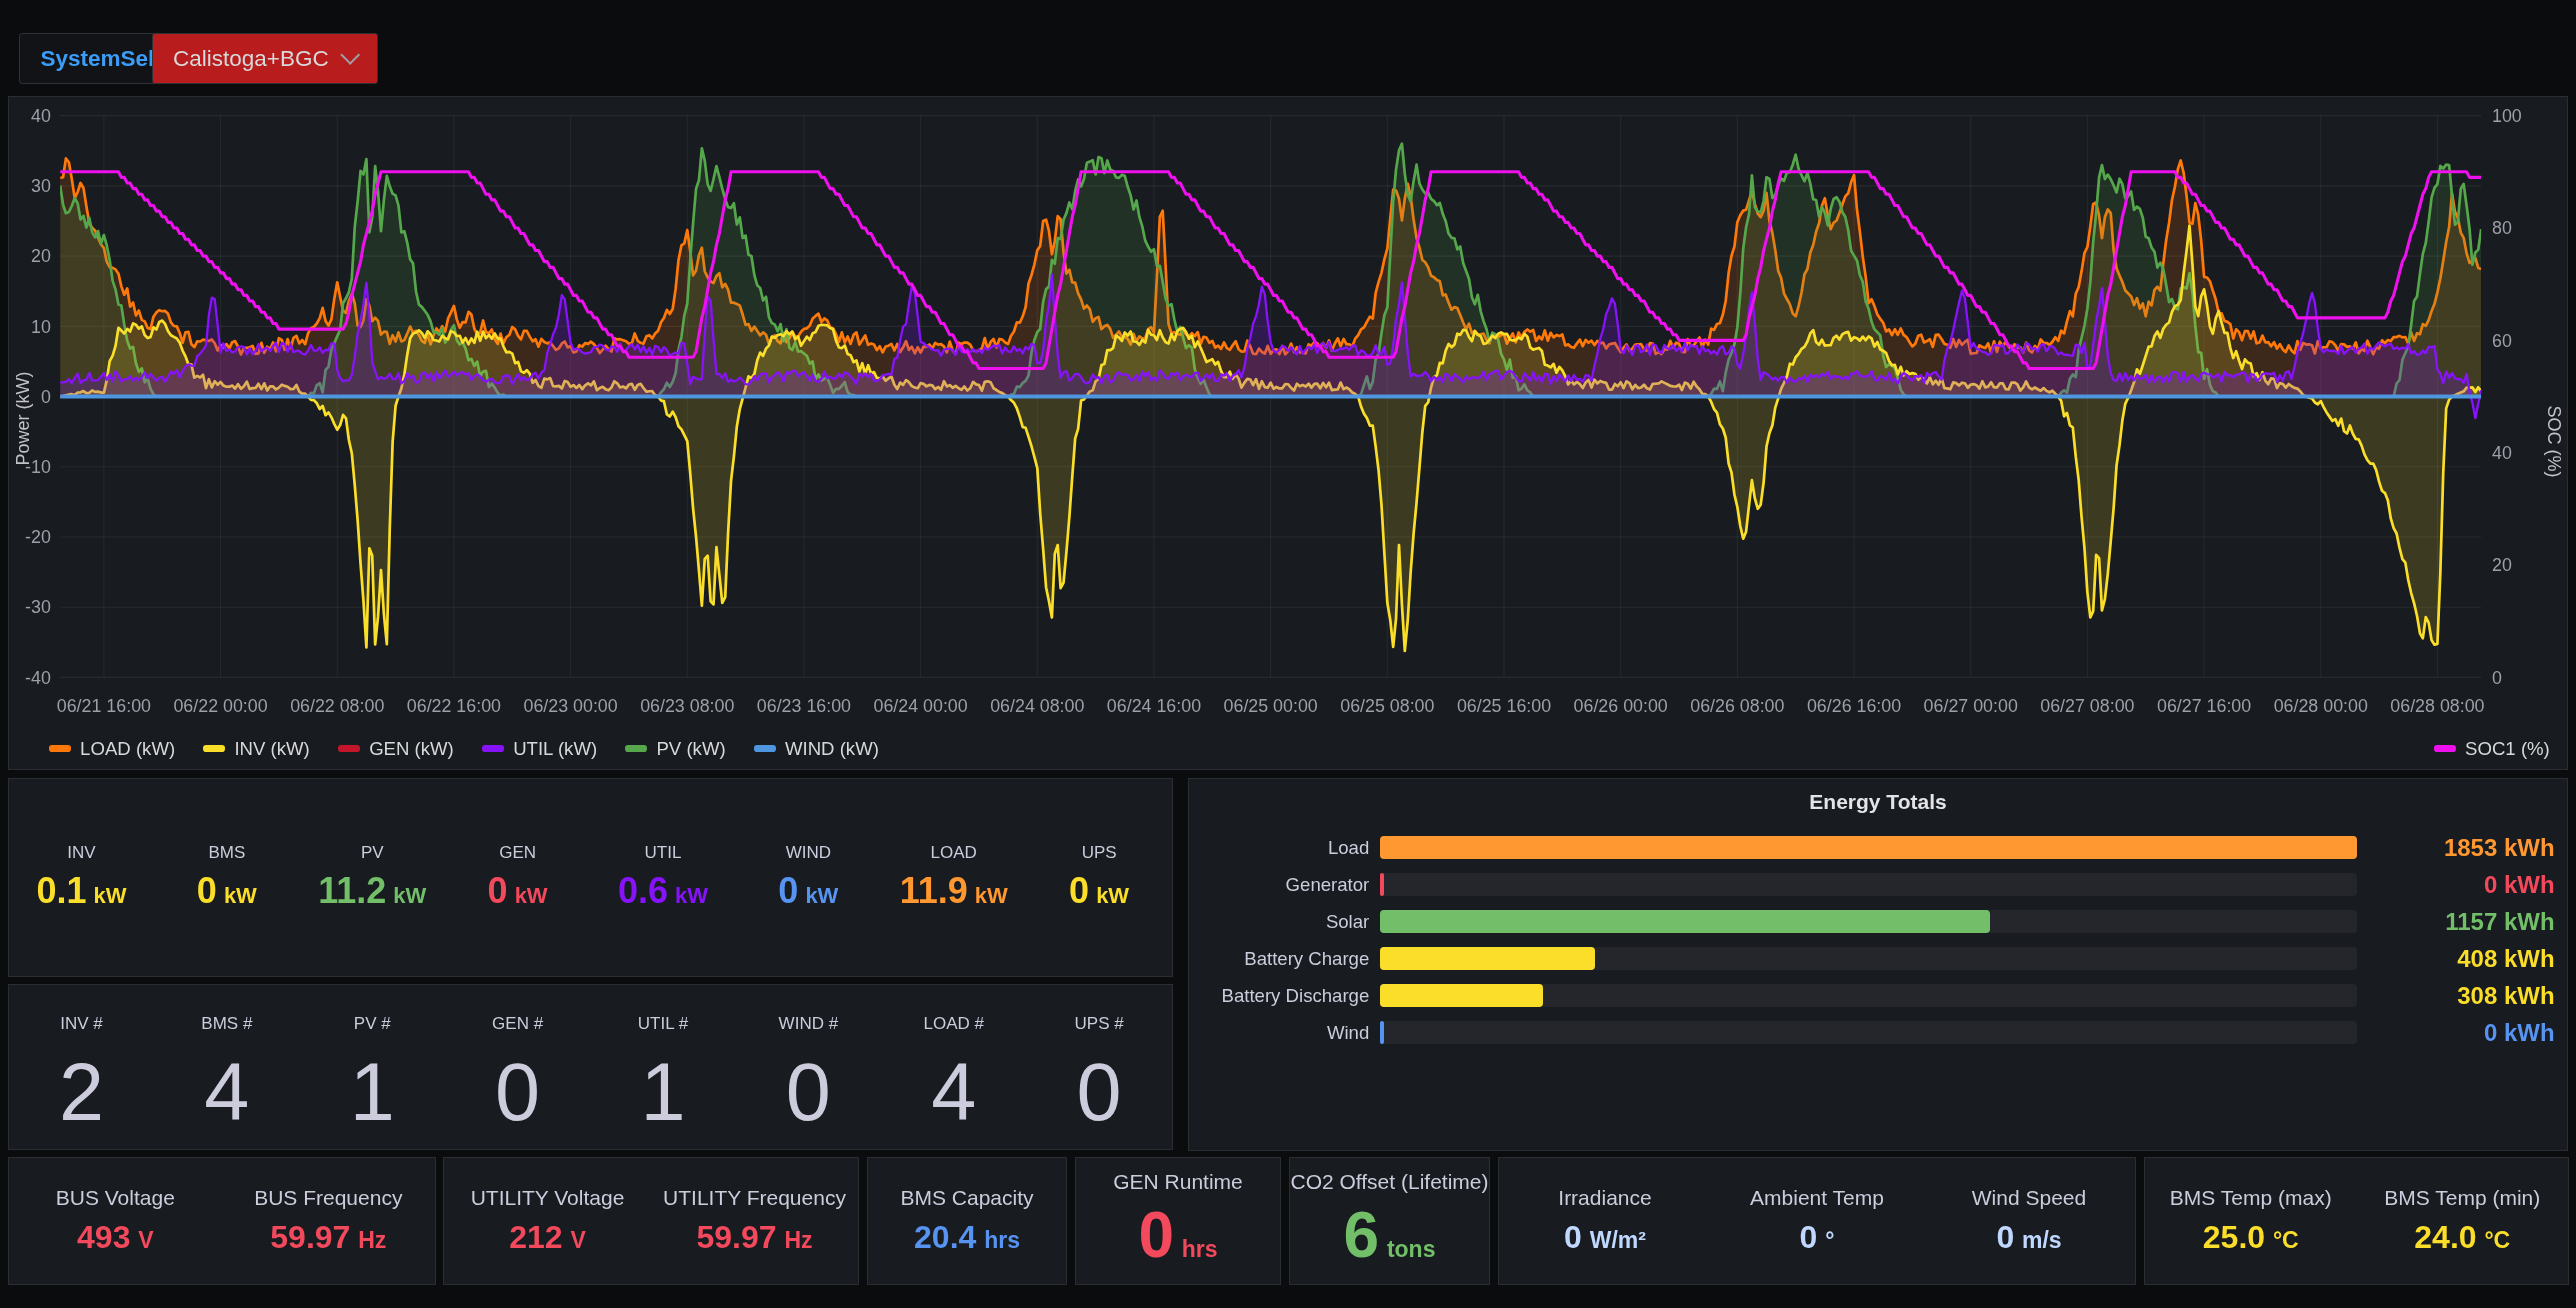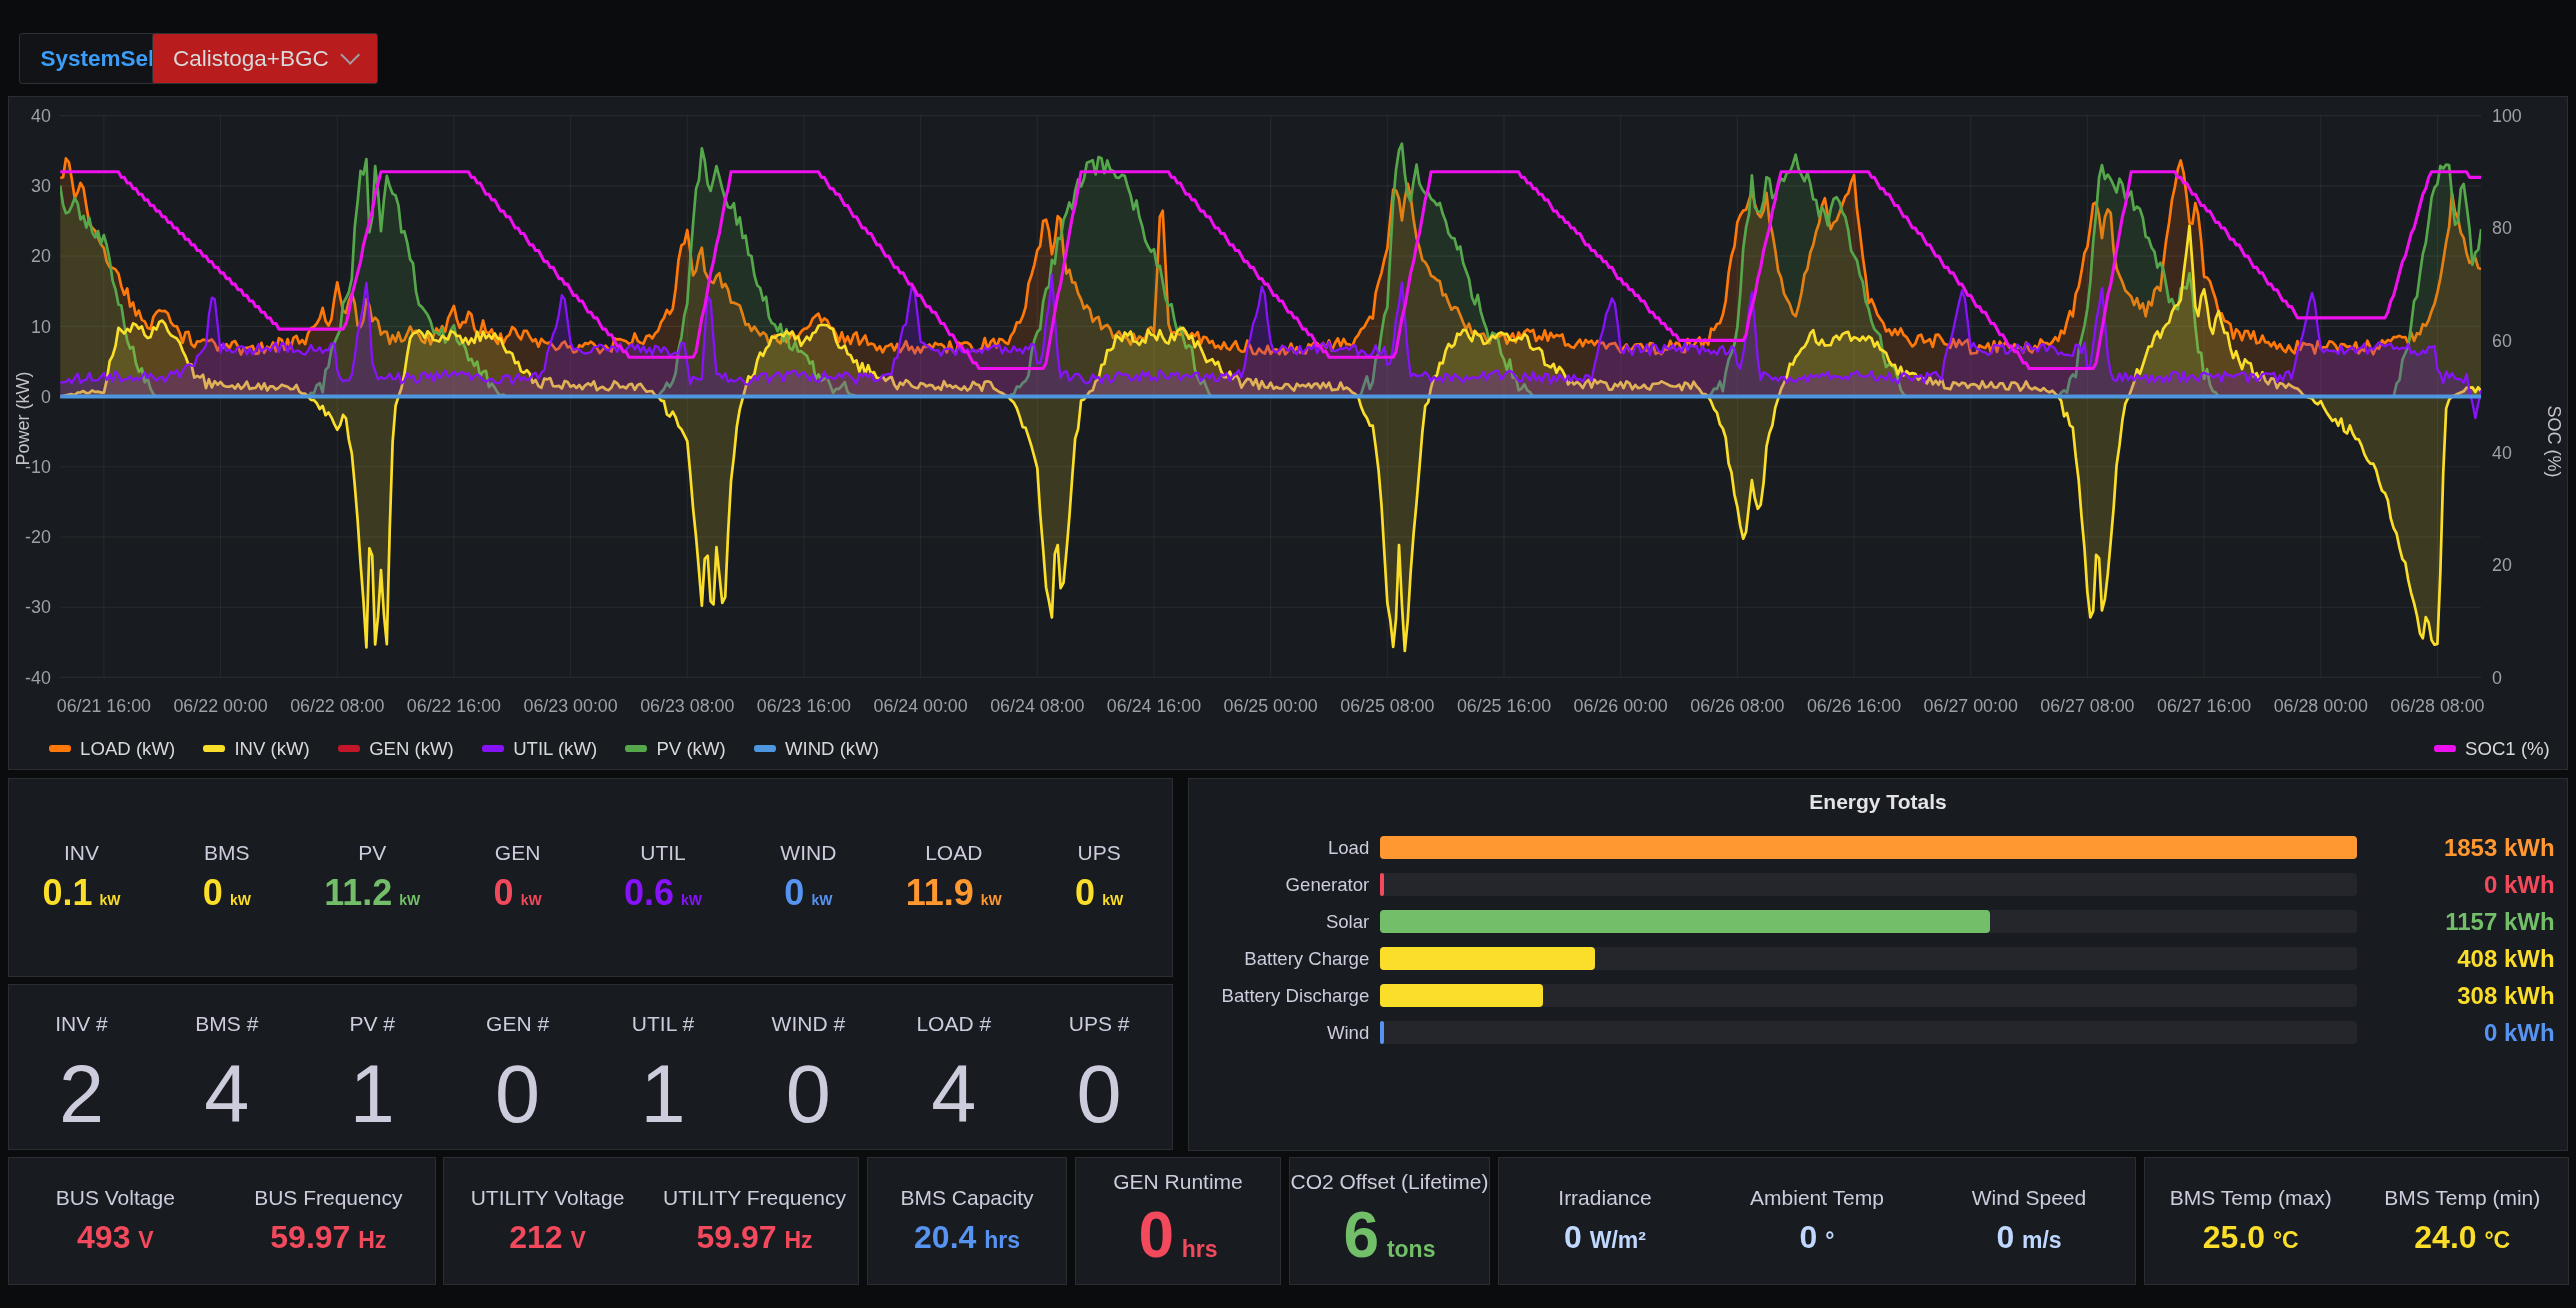--- a/index.html
+++ b/index.html
@@ -19,24 +19,24 @@
   #y-left-title{left:-48px;top:311px;transform:rotate(-90deg);width:124px;text-align:center;}
   #y-right-title{right:-37px;top:334px;transform:rotate(90deg);width:101px;text-align:center;}
   #legend{position:absolute;left:40px;bottom:9.3px;display:flex;gap:28px;align-items:center;}
   #legend-right{position:absolute;right:17px;bottom:9.3px;display:flex;gap:9.3px;align-items:center;}
   .leg-item{display:flex;align-items:center;gap:9.3px;cursor:pointer;}
   .leg-swatch{width:22px;height:7px;border-radius:3.1px;}
   .leg-label{font-size:18.6px;color:#d8d9da;}
   
   .stat-grid{display:flex;width:100%;height:100%;}
   .stat-cell{flex:1;display:flex;flex-direction:column;align-items:center;justify-content:center;gap:7.8px;}
-  .stat-label{font-size:21px;color:#ccccdc;}
+  .stat-label{font-size:17px;color:#ccccdc;}
   .stat-value{font-weight:bold;display:flex;align-items:baseline;gap:7px;}
   .stat-value .num{font-size:36px;}
-  .stat-value .unit{font-size:14px;}
+  .stat-value .unit{font-size:22px;}
   .count-cell .stat-label{margin-top:24px;}
   .count-cell .big{font-size:81px;font-weight:500;color:#ccccdc;line-height:1.25;}
   
   #energy-title{text-align:center;font-size:21px;font-weight:bold;color:#e3e4e8;padding-top:11px;}
   #energy-rows{position:absolute;left:9.3px;right:12.4px;top:50px;}
   .e-row{display:flex;align-items:center;height:37px;}
   .e-label{width:171px;text-align:right;font-size:18.6px;color:#ccccdc;flex:0 0 auto;}
   .e-track{flex:1;margin:0 18.6px 0 11px;height:23px;background:#24262c;border-radius:3.9px;position:relative;}
   .e-bar{position:absolute;left:0;top:0;height:23px;border-radius:3.9px;}
   .e-value{width:179px;text-align:right;font-size:24px;font-weight:bold;flex:0 0 auto;}

